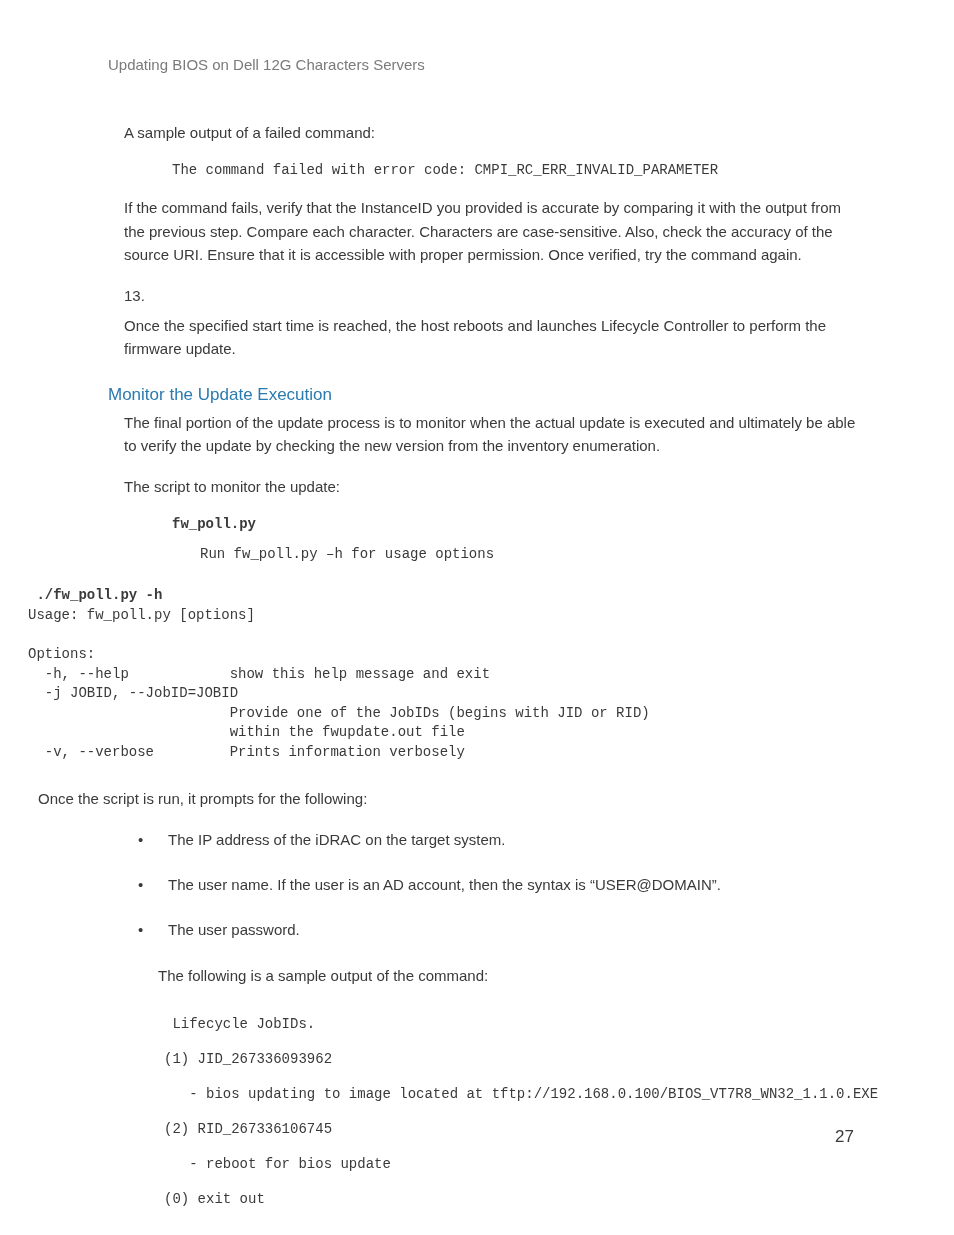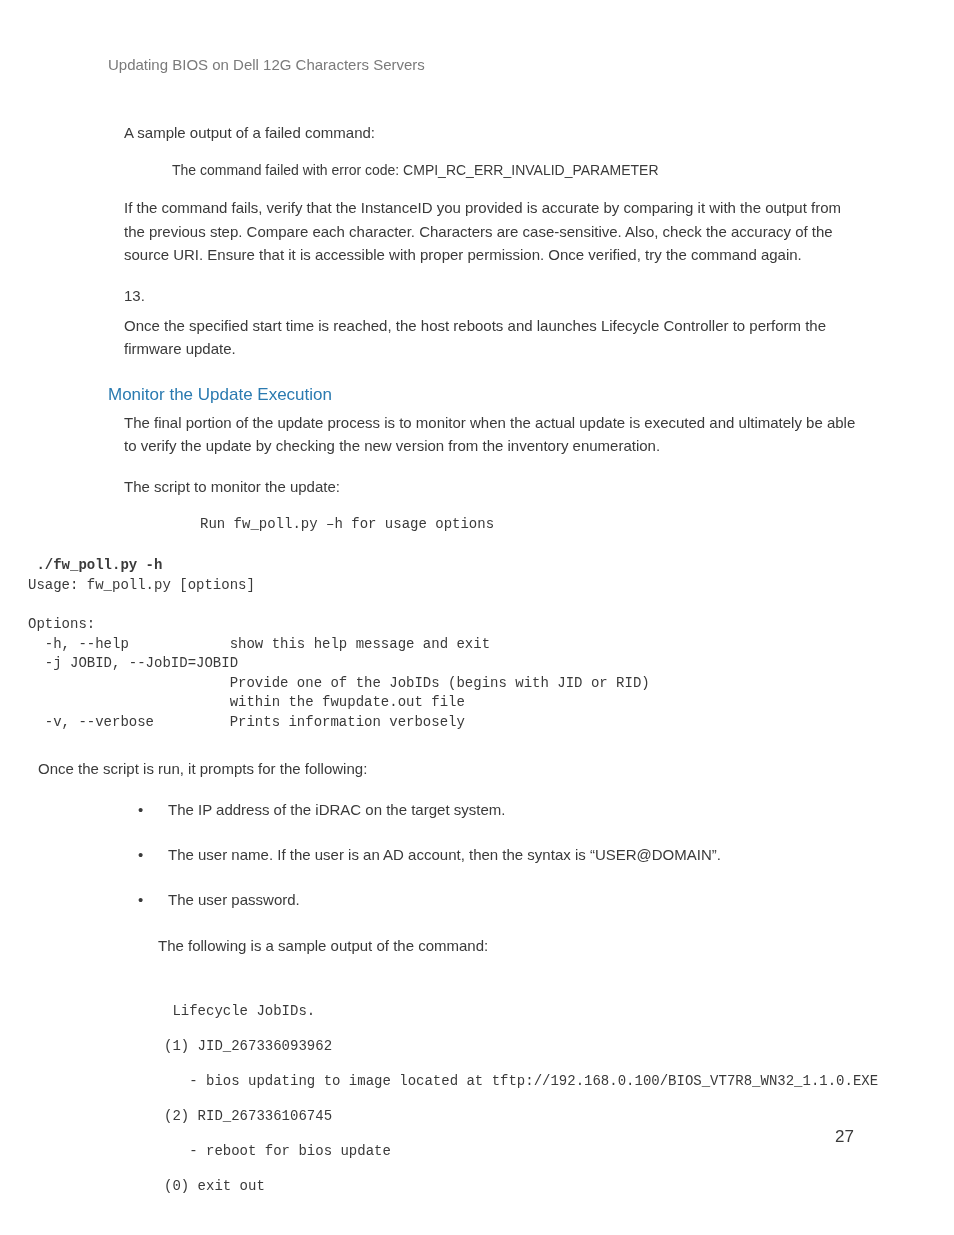--- a/index.html
+++ b/index.html
@@ -23,21 +23,21 @@
     margin-bottom: 48px;
   }
   .body-text {
     font-size: 15px;
     line-height: 1.55;
     margin: 0 0 18px 0;
     color: #3a3a3a;
     padding-left: 16px;
   }
   .code-line {
-    font-family: Liberation Sans, sans-serif;
+    font-family: Liberation Mono, monospace;
     font-size: 14px;
     white-space: pre;
     margin: 10px 0 18px 0;
     padding-left: 64px;
     color: #3a3a3a;
   }
   .ol-item {
     display: flex;
     font-size: 15px;
     line-height: 1.55;
@@ -90,21 +90,21 @@
     font-size: 14px;
     white-space: pre;
     padding-left: 56px;
     line-height: 2.5;
     margin-top: 12px;
   }
   .following-text {
     font-size: 15px;
     line-height: 1.55;
     padding-left: 50px;
-    margin: 0 0 37px 0;
+    margin: 0 0 20px 0;
   }
   .page-number {
     position: absolute;
     right: 100px;
     bottom: 88px;
     font-size: 17px;
     color: #3a3a3a;
   }
 </style>
 </head>
@@ -124,20 +124,21 @@
     <span class="ol-num">13.</span>
     <span>Once the specified start time is reached, the host reboots and launches Lifecycle Controller to perform the firmware update.</span>
   </div>
 
   <h3 class="section-heading">Monitor the Update Execution</h3>
 
   <p class="body-text">The final portion of the update process is to monitor when the actual update is executed and ultimately be able to verify the update by checking the new version from the inventory enumeration.</p>
 
   <p class="body-text">The script to monitor the update:</p>
 
+  <div class="script-name">fw_poll.py</div>
   <div class="script-desc">Run fw_poll.py –h for usage options</div>
 
   <div class="help-block"><span class="bold"> ./fw_poll.py -h</span>
 <span>Usage: fw_poll.py [options]</span>
 
 <span>Options:</span>
 <span>  -h, --help            show this help message and exit</span>
 <span>  -j JOBID, --JobID=JOBID</span>
 <span>                        Provide one of the JobIDs (begins with JID or RID)</span>
 <span>                        within the fwupdate.out file</span>

